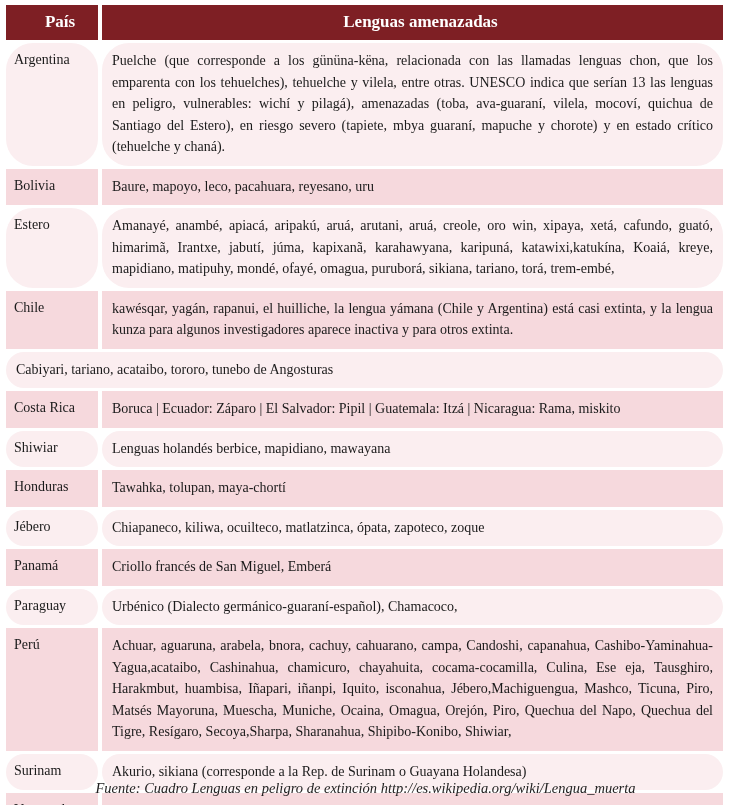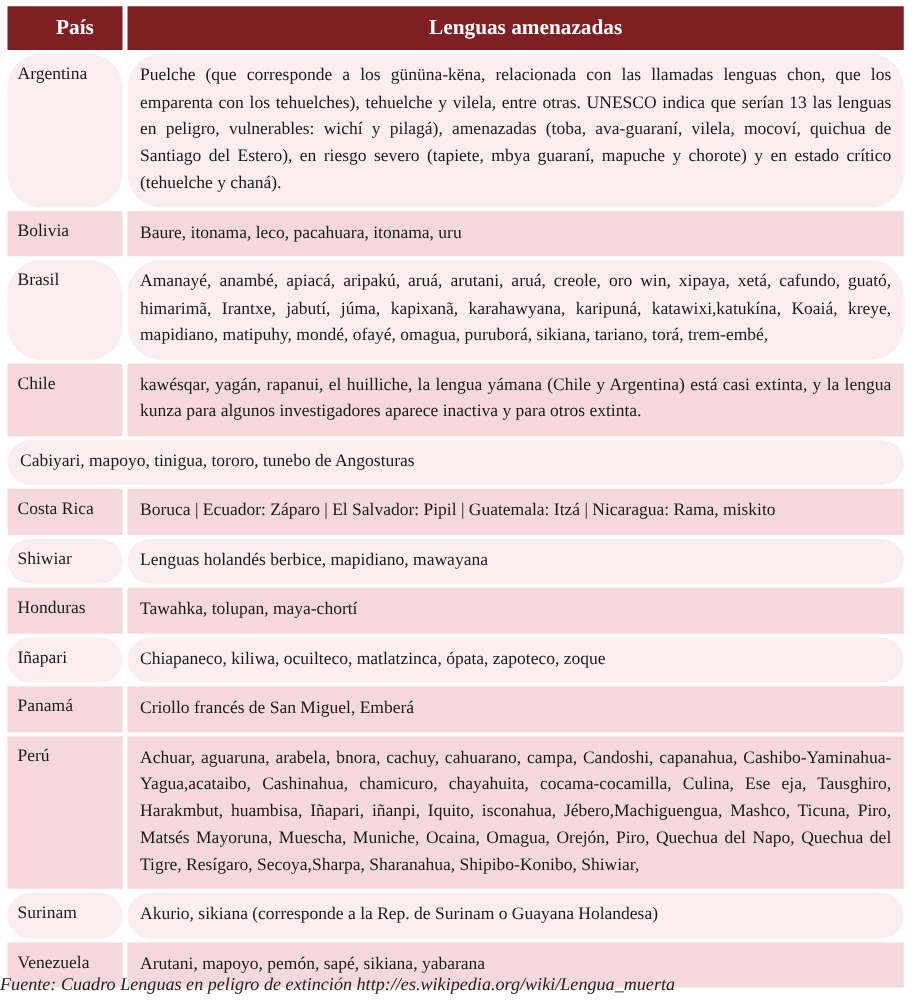--- a/index.html
+++ b/index.html
@@ -47,73 +47,77 @@
       padding: 6px 6px 7px 22px;
       line-height: 22px;
     }
     .odd .cell-country, .odd .cell-langs { background: #fbeef0; border-radius: 27px; }
     .even .cell-country, .even .cell-langs { background: #f6d9dd; }
     .source {
       position: absolute;
       left: 0;
       top: 780px;
       width: 731px;
-      text-align: left;
+      text-align: center;
       font-style: italic;
       font-size: 14.5px;
       color: #222;
     }
   </style>
 </head>
 <body>
 
 <div class="table">
   <div class="row header">
     <div class="cell-country">País</div>
     <div class="cell-langs">Lenguas amenazadas</div>
   </div>
 
   <div class="row odd">
     <div class="cell-country">Argentina</div>
     <div class="cell-langs">Puelche (que corresponde a los gününa-këna, relacionada con las llamadas lenguas chon, que los emparenta con los tehuelches), tehuelche y vilela, entre otras. UNESCO indica que serían 13 las lenguas en peligro, vulnerables: wichí y pilagá), amenazadas (toba, ava-guaraní, vilela, mocoví, quichua de Santiago del Estero), en riesgo severo (tapiete, mbya guaraní, mapuche y chorote) y en estado crítico (tehuelche y chaná).</div>
   </div>
   <div class="row even">
     <div class="cell-country">Bolivia</div>
-    <div class="cell-langs">Baure, itonama, leco, pacahuara, itonama, uru</div>
+    <div class="cell-langs">Baure, mapoyo, leco, pacahuara, reyesano, uru</div>
   </div>
   <div class="row odd">
-    <div class="cell-country">Brasil</div>
+    <div class="cell-country">Estero</div>
     <div class="cell-langs">Amanayé, anambé, apiacá, aripakú, aruá, arutani, aruá, creole, oro win, xipaya, xetá, cafundo, guató, himarimã, Irantxe, jabutí, júma, kapixanã, karahawyana, karipuná, katawixi,katukína, Koaiá, kreye, mapidiano, matipuhy, mondé, ofayé, omagua, puruborá, sikiana, tariano, torá, trem-embé,</div>
   </div>
   <div class="row even">
     <div class="cell-country">Chile</div>
     <div class="cell-langs">kawésqar, yagán, rapanui, el huilliche, la lengua yámana (Chile y Argentina) está casi extinta, y la lengua kunza  para algunos investigadores aparece inactiva y para otros extinta.</div>
   </div>
   <div class="row odd">
-    <div class="cell-langs">Cabiyari, mapoyo, tinigua, tororo, tunebo de Angosturas</div>
+    <div class="cell-langs">Cabiyari, tariano, acataibo, tororo, tunebo de Angosturas</div>
   </div>
   <div class="row even">
     <div class="cell-country">Costa Rica</div>
     <div class="cell-langs">Boruca |  Ecuador: Záparo |  El Salvador: Pipil |  Guatemala: Itzá |  Nicaragua: Rama, miskito</div>
   </div>
   <div class="row odd">
     <div class="cell-country">Shiwiar</div>
     <div class="cell-langs">Lenguas holandés berbice, mapidiano, mawayana</div>
   </div>
   <div class="row even">
     <div class="cell-country">Honduras</div>
     <div class="cell-langs">Tawahka, tolupan, maya-chortí</div>
   </div>
   <div class="row odd">
-    <div class="cell-country">Iñapari</div>
+    <div class="cell-country">Jébero</div>
     <div class="cell-langs">Chiapaneco, kiliwa, ocuilteco, matlatzinca, ópata, zapoteco, zoque</div>
   </div>
   <div class="row even">
     <div class="cell-country">Panamá</div>
     <div class="cell-langs">Criollo francés de San Miguel, Emberá</div>
+  </div>
+  <div class="row odd">
+    <div class="cell-country">Paraguay</div>
+    <div class="cell-langs">Urbénico (Dialecto germánico-guaraní-español), Chamacoco,</div>
   </div>
   <div class="row even">
     <div class="cell-country">Perú</div>
     <div class="cell-langs">Achuar, aguaruna, arabela, bnora, cachuy, cahuarano, campa, Candoshi, capanahua, Cashibo-Yaminahua-Yagua,acataibo, Cashinahua, chamicuro, chayahuita, cocama-cocamilla, Culina, Ese eja, Tausghiro,  Harakmbut, huambisa, Iñapari, iñanpi, Iquito, isconahua, Jébero,Machiguengua, Mashco, Ticuna, Piro, Matsés Mayoruna, Muescha, Muniche, Ocaina, Omagua, Orejón, Piro, Quechua del Napo, Quechua del Tigre, Resígaro, Secoya,Sharpa, Sharanahua, Shipibo-Konibo, Shiwiar,</div>
   </div>
   <div class="row odd">
     <div class="cell-country">Surinam</div>
     <div class="cell-langs">Akurio, sikiana (corresponde a la Rep. de Surinam o Guayana Holandesa)</div>
   </div>
   <div class="row even">

